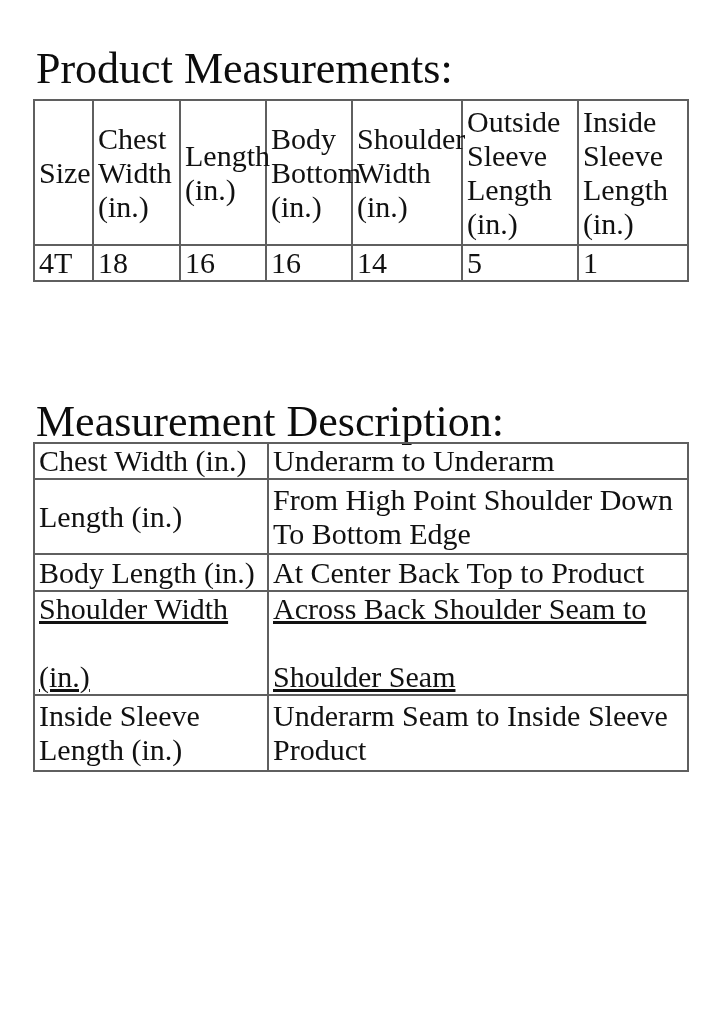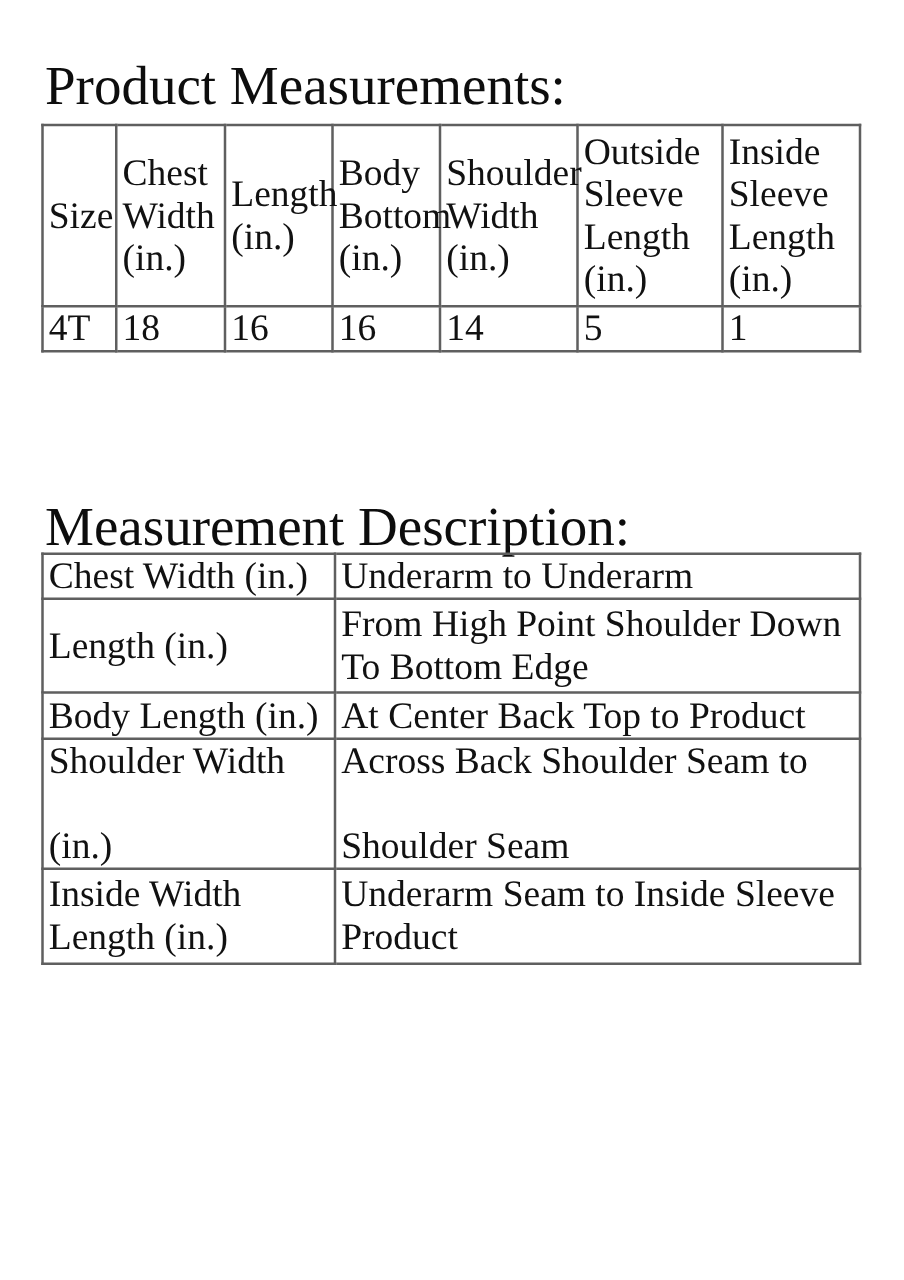--- a/index.html
+++ b/index.html
@@ -44,21 +44,21 @@
     vertical-align: middle;
     white-space: pre-line;
     text-align: left;
   }
   #product-table tr.header-row { height: 145px; }
   #product-table tr.data-row   { height: 20px; }
 
   #description-table tr.r0 { height: 36px; }
   #description-table tr.r1 { height: 75px; }
   #description-table tr.r2 { height: 37px; }
-  #description-table tr.r3 { height: 99px; }
+  #description-table tr.r3 { height: 99px; text-decoration: underline; }
   #description-table tr.r4 { height: 74px; }
   #description-table tr.r5 { height: 76px; }
 </style>
 </head>
 <body>
 
 <div class="page">
 
   <h1 id="title-product" class="doc-title">Product Measurements:</h1>
 
@@ -130,21 +130,21 @@
       </tr>
       <tr class="r3">
         <td>Shoulder Width
 
 (in.)</td>
         <td>Across Back Shoulder Seam to
 
 Shoulder Seam</td>
       </tr>
       <tr class="r5">
-        <td>Inside Width
+        <td>Inside Sleeve
 Length (in.)</td>
         <td>Underarm Seam to Inside Sleeve
 Product</td>
       </tr>
     </tbody>
   </table>
 
 </div>
 
 </body></html>

